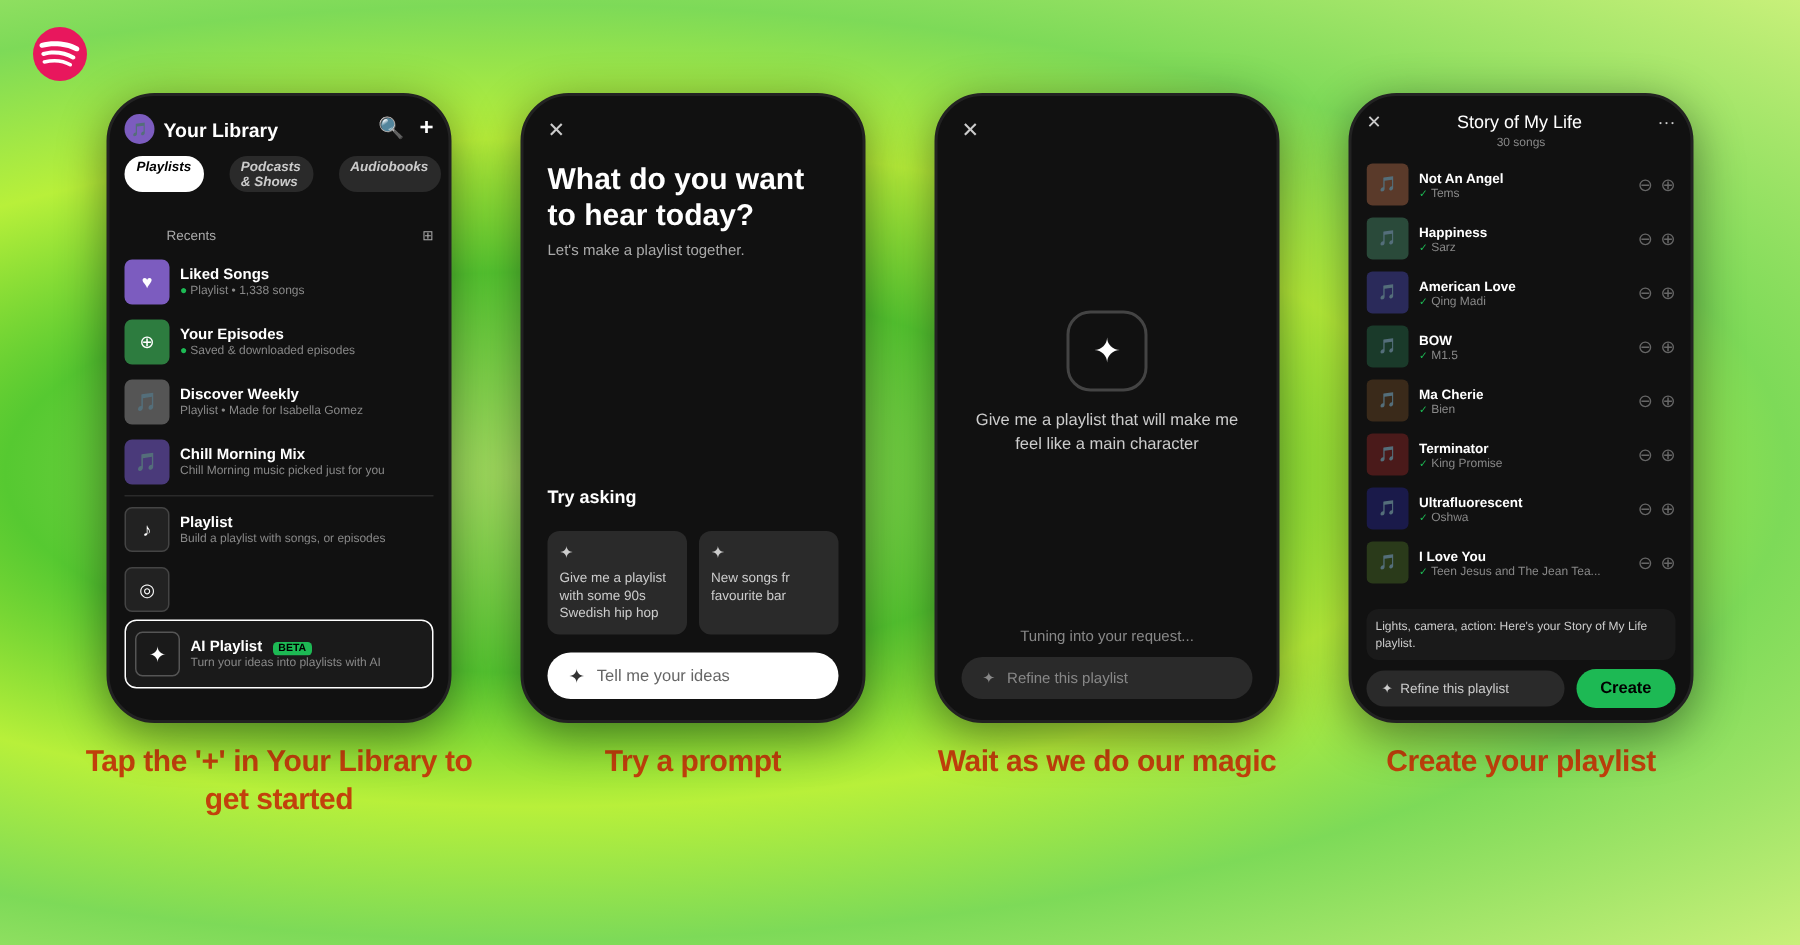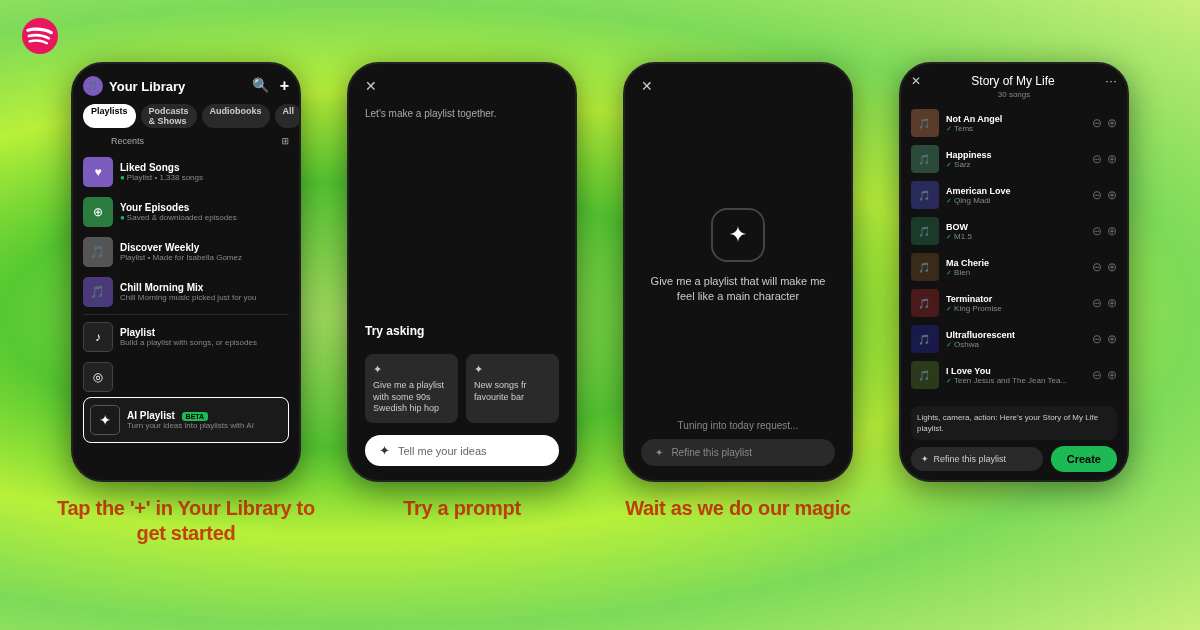--- a/index.html
+++ b/index.html
@@ -71,22 +71,23 @@
       display: flex; align-items: center; justify-content: center;
       font-size: 9px;
     }
     .lib-icons {
       display: flex;
       gap: 10px;
       font-size: 14px;
     }
     .filter-tabs {
       display: flex;
-      gap: 5px;
-      margin-bottom: 8px;
+      gap: 17px;
+      margin-bottom: 24px;
+      font-style: italic;
     }
     .filter-tab {
       background: #2a2a2a;
       color: #ccc;
       border-radius: 20px;
       padding: 2px 8px;
       font-size: 9px;
       font-weight: 600;
     }
     .filter-tab.active {
@@ -484,20 +485,21 @@
     </div>
     <div class="phone-caption">
       <span>Tap the '+' in Your Library to get started</span>
     </div>
   </div>
 
   <div class="phone-wrapper">
     <div class="phone">
       <div class="phone2-content">
         <div class="close-btn">✕</div>
+        <div class="prompt-title">What do you want to hear today?</div>
         <div class="prompt-sub">Let's make a playlist together.</div>
         <div class="try-asking">
           <div class="try-asking-label">Try asking</div>
           <div class="prompt-cards">
             <div class="prompt-card">
               <div class="prompt-card-icon">✦</div>
               <span>Give me a playlist with some 90s Swedish hip hop</span>
             </div>
             <div class="prompt-card">
               <div class="prompt-card-icon">✦</div>
@@ -519,21 +521,21 @@
   <div class="phone-wrapper">
     <div class="phone">
       <div class="phone3-content">
         <div class="close-btn">✕</div>
         <div class="loading-center">
           <div class="loading-orb">
             <span>✦</span>
           </div>
           <div class="loading-prompt-text">Give me a playlist that will make me feel like a main character</div>
         </div>
-        <div class="loading-status">Tuning into today request...</div>
+        <div class="loading-status">Tuning into your request...</div>
         <div class="refine-bar">
           <span>✦</span>
           <span>Refine this playlist</span>
         </div>
       </div>
     </div>
     <div class="phone-caption">
       <span>Wait as we do our magic</span>
     </div>
   </div>
@@ -650,15 +652,18 @@
           <div class="bottom-actions">
             <div class="refine-btn-small">
               <span>✦</span>
               <span>Refine this playlist</span>
             </div>
             <div class="create-btn">Create</div>
           </div>
         </div>
       </div>
     </div>
+    <div class="phone-caption">
+      <span>Create your playlist</span>
+    </div>
   </div>
 
 </div>
 
 </body></html>

